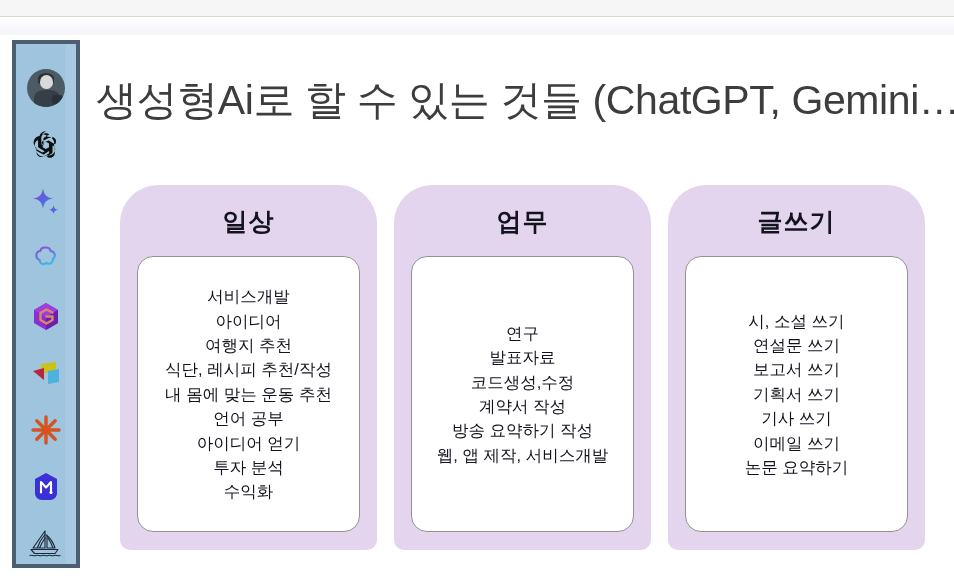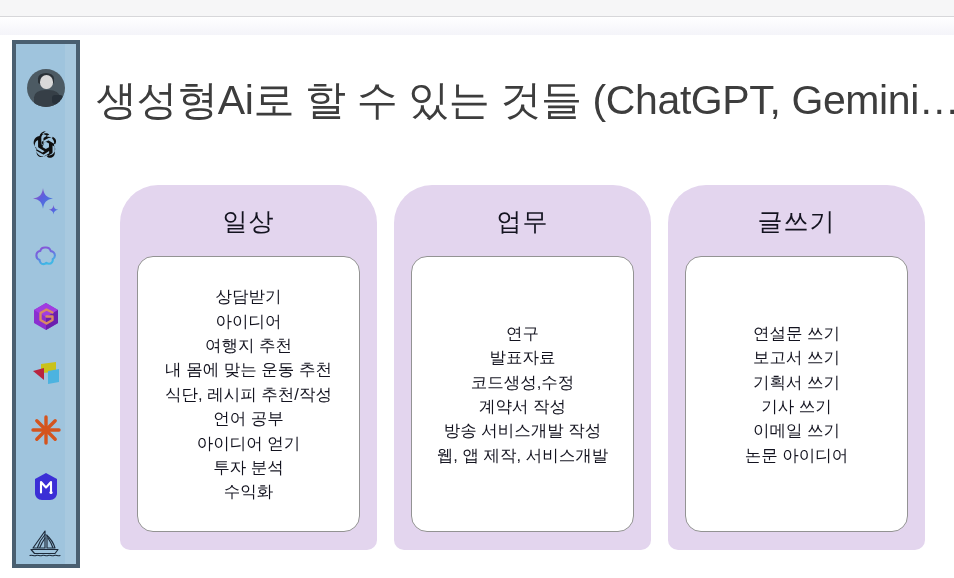--- a/index.html
+++ b/index.html
@@ -141,21 +141,21 @@
     background: #e3d5ee;
     border-radius: 38px 38px 10px 10px;
     display: flex;
     flex-direction: column;
     align-items: center;
     padding: 24px 17px 18px 17px;
     box-sizing: border-box;
   }
   .cat-title {
     font-size: 25px;
-    font-weight: 400;
+    font-weight: 700;
     color: #13131f;
     margin-bottom: 22px;
     letter-spacing: 1px;
     line-height: 1;
   }
   .cat-box {
     background: #ffffff;
     border: 1px solid #939393;
     border-radius: 16px;
     width: 100%;
@@ -280,51 +280,52 @@
 
   </div>
 
   <div id="slide-title">생성형Ai로 할 수 있는 것들 (ChatGPT, Gemini…)</div>
 
   <div id="cards">
 
     <div class="cat-card">
       <div class="cat-title">일상</div>
       <div class="cat-box">
-        <div class="cat-item">상담받기</div>
+        <div class="cat-item">서비스개발</div>
         <div class="cat-item">아이디어</div>
         <div class="cat-item">여행지 추천</div>
+        <div class="cat-item">식단, 레시피 추천/작성</div>
         <div class="cat-item">내 몸에 맞는 운동 추천</div>
-        <div class="cat-item">식단, 레시피 추천/작성</div>
         <div class="cat-item">언어 공부</div>
         <div class="cat-item">아이디어 얻기</div>
         <div class="cat-item">투자 분석</div>
         <div class="cat-item">수익화</div>
       </div>
     </div>
 
     <div class="cat-card">
       <div class="cat-title">업무</div>
       <div class="cat-box">
         <div class="cat-item">연구</div>
         <div class="cat-item">발표자료</div>
         <div class="cat-item">코드생성,수정</div>
         <div class="cat-item">계약서 작성</div>
-        <div class="cat-item">방송 서비스개발 작성</div>
+        <div class="cat-item">방송 요약하기 작성</div>
         <div class="cat-item">웹, 앱 제작, 서비스개발</div>
       </div>
     </div>
 
     <div class="cat-card">
       <div class="cat-title">글쓰기</div>
       <div class="cat-box">
+        <div class="cat-item">시, 소설 쓰기</div>
         <div class="cat-item">연설문 쓰기</div>
         <div class="cat-item">보고서 쓰기</div>
         <div class="cat-item">기획서 쓰기</div>
         <div class="cat-item">기사 쓰기</div>
         <div class="cat-item">이메일 쓰기</div>
-        <div class="cat-item">논문 아이디어</div>
+        <div class="cat-item">논문 요약하기</div>
       </div>
     </div>
 
   </div>
 
 </div>
 
 </body></html>

